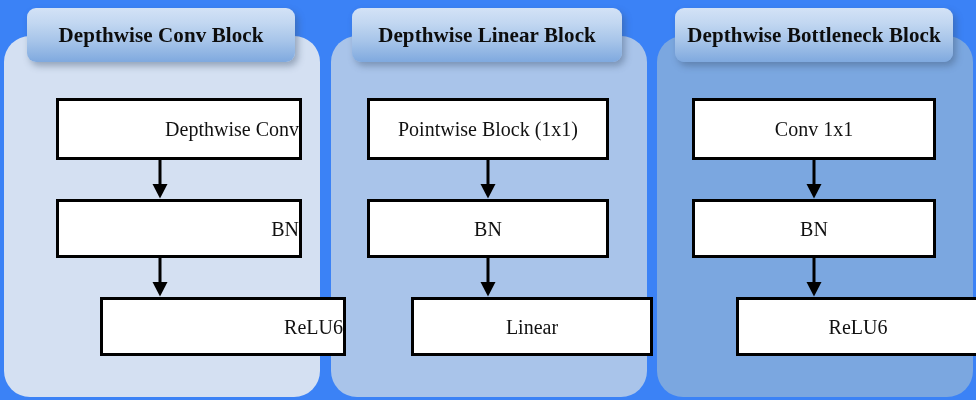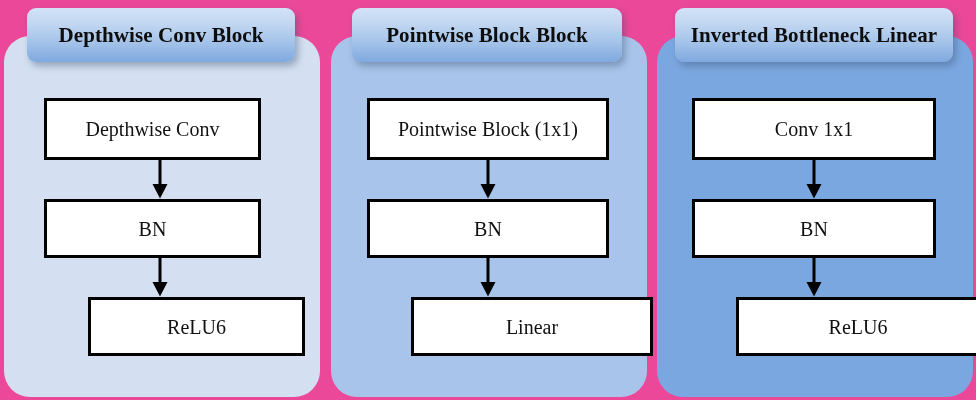--- a/index.html
+++ b/index.html
@@ -12,21 +12,21 @@
     height: 400px;
     overflow: hidden;
     font-family: "Liberation Serif", "DejaVu Serif", serif;
     position: relative;
   }
 
   #diagram {
     position: relative;
     width: 976px;
     height: 400px;
-    background: #ec4899;
+    background: #3b82f6;
   }
 
   
   .panel {
     position: absolute;
     top: 36px;
     width: 316px;
     height: 361px;
     border-radius: 26px;
     box-sizing: border-box;
@@ -81,21 +81,21 @@
   }
   .node-label {
     font-family: "Liberation Serif", "DejaVu Serif", serif;
     font-size: 20px;
     color: #111111;
     white-space: nowrap;
     line-height: 1;
   }
 
   
-  .col0 .node { left: 44px;  width: 217px; }
+  .col0 .node { left: 56px;  width: 246px; justify-content: flex-end; }
   .col1 .node { left: 367px; width: 242px; }
   .col2 .node { left: 692px; width: 244px; }
 
   .node.n0 { top: 98px;  height: 62px; }
   .node.n1 { top: 199px; height: 59px; }
   .node.n2 { top: 297px; height: 59px; margin-left: 44px; }
 
   
   .arrow {
     position: absolute;
@@ -138,21 +138,21 @@
         <polygon points="3.5,24 18.5,24 11,38.5" fill="#000000"></polygon>
       </svg>
     </div>
     <div class="node n2">
       <span class="node-label">ReLU6</span>
     </div>
   </div>
 
   <div class="panel p1" style="background: rgb(169, 196, 234);"></div>
   <div class="title-chip t1">
-    <span class="title-text">Pointwise Block Block</span>
+    <span class="title-text">Depthwise Linear Block</span>
   </div>
 
   <div class="col1">
     <div class="node n0">
       <span class="node-label">Pointwise Block (1x1)</span>
     </div>
     <div class="arrow a0">
       <svg width="22" height="40" viewBox="0 0 22 40" aria-hidden="true">
         <line x1="11" y1="0" x2="11" y2="27" stroke="#000000" stroke-width="3"></line>
         <polygon points="3.5,24 18.5,24 11,38.5" fill="#000000"></polygon>
@@ -167,21 +167,21 @@
         <polygon points="3.5,24 18.5,24 11,38.5" fill="#000000"></polygon>
       </svg>
     </div>
     <div class="node n2">
       <span class="node-label">Linear</span>
     </div>
   </div>
 
   <div class="panel p2" style="background: rgb(123, 167, 224);"></div>
   <div class="title-chip t2">
-    <span class="title-text">Inverted Bottleneck Linear</span>
+    <span class="title-text">Depthwise Bottleneck Block</span>
   </div>
 
   <div class="col2">
     <div class="node n0">
       <span class="node-label">Conv 1x1</span>
     </div>
     <div class="arrow a0">
       <svg width="22" height="40" viewBox="0 0 22 40" aria-hidden="true">
         <line x1="11" y1="0" x2="11" y2="27" stroke="#000000" stroke-width="3"></line>
         <polygon points="3.5,24 18.5,24 11,38.5" fill="#000000"></polygon>

